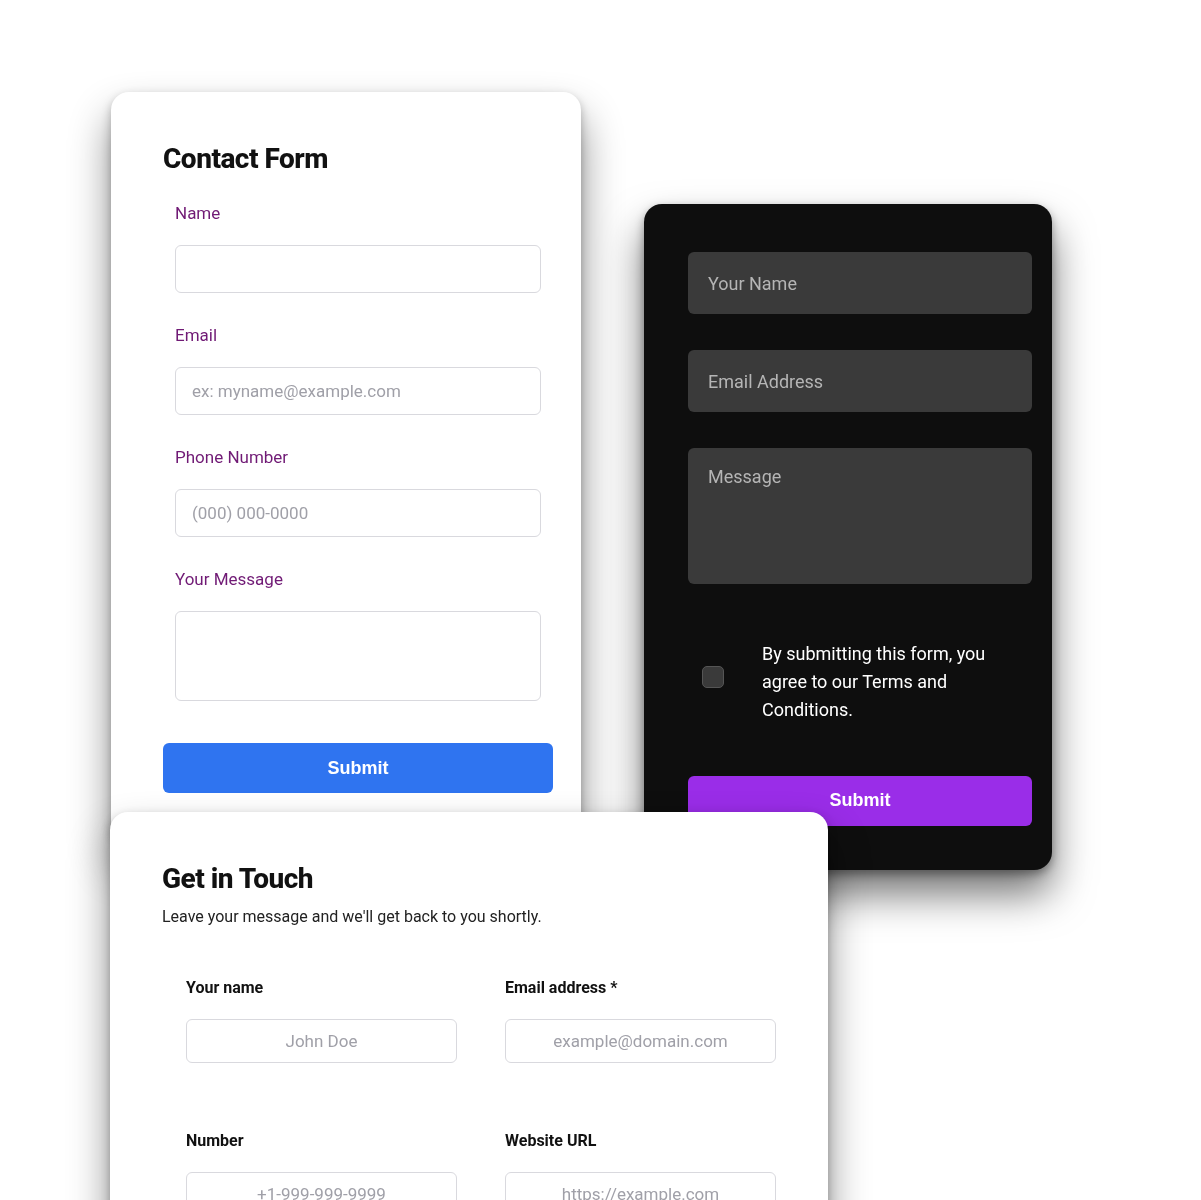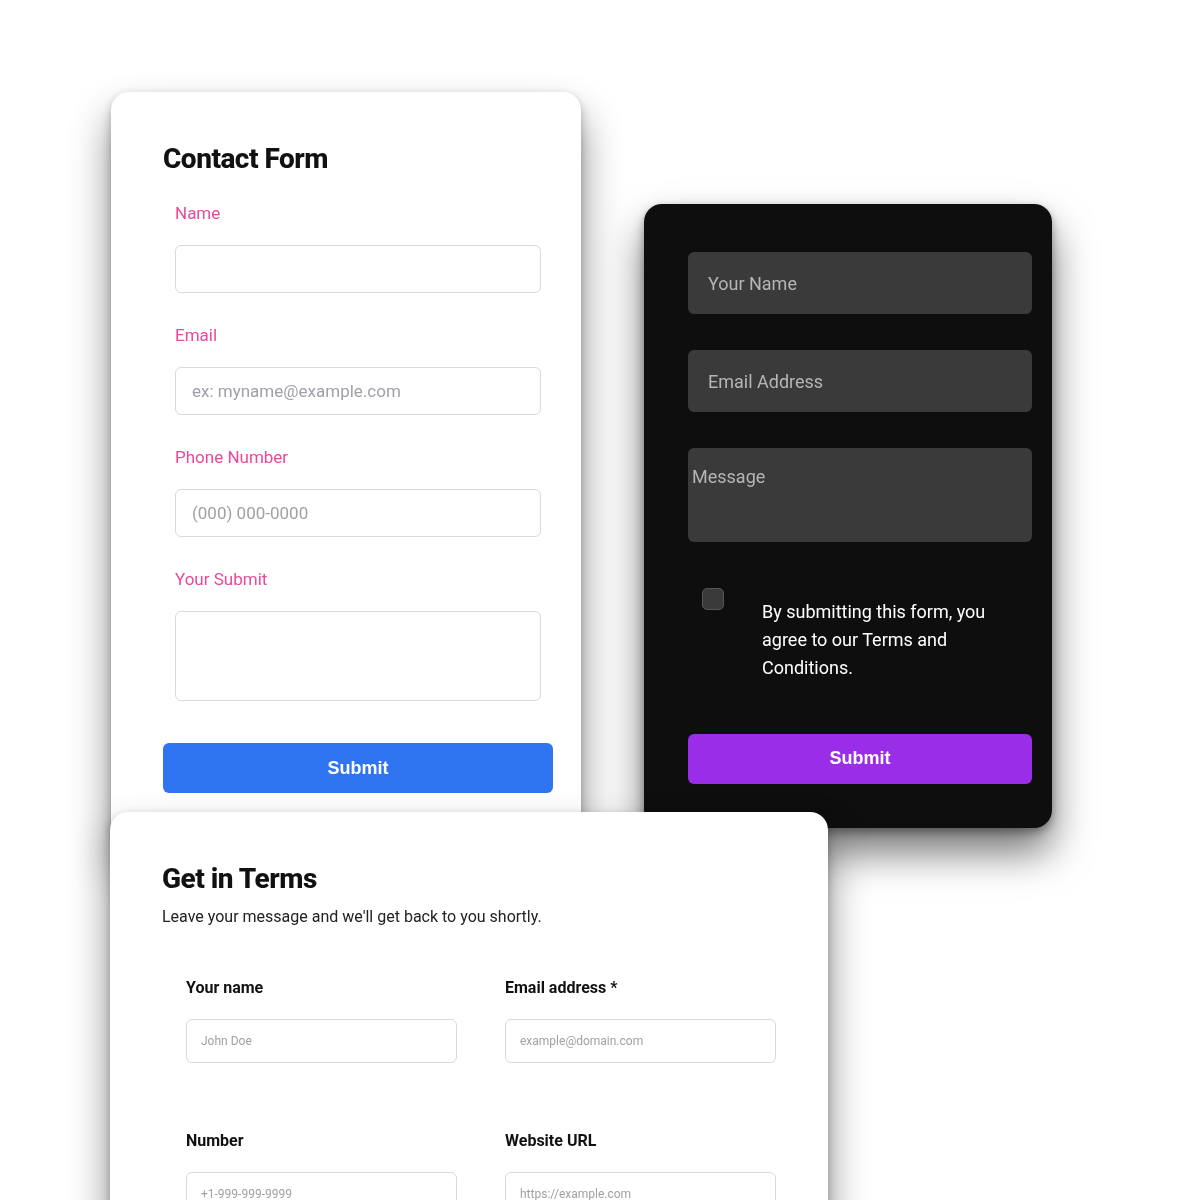--- a/index.html
+++ b/index.html
@@ -27,21 +27,21 @@
       font-size: 28px;
       font-weight: 800;
       color: #111;
       margin-bottom: 28px;
       letter-spacing: -0.5px;
     }
     .field1 { margin-bottom: 20px; }
     .field1 label {
       display: block;
       font-size: 17px;
-      color: #ec4899;
+      color: #701a75;
       margin-bottom: 10px;
       font-weight: 400;
     }
     .field1 input, .field1 textarea {
       width: 100%;
       height: 48px;
       border: 1px solid #d9d9de;
       border-radius: 6px;
       padding: 0 16px;
       font-size: 17px;
@@ -85,28 +85,28 @@
       border: none;
       border-radius: 6px;
       padding: 0 20px;
       font-size: 18px;
       color: #fff;
       font-family: inherit;
     }
     .dark-input { height: 62px; margin-bottom: 24px; }
     .dark-input::placeholder, .dark-textarea::placeholder { color: #b5b5b5; }
     .dark-textarea {
-      height: 94px;
-      padding: 18px 4px;
+      height: 136px;
+      padding: 18px 20px;
       margin-bottom: 28px;
       resize: none;
     }
     .consent-row {
       display: flex;
-      align-items: flex-start;
+      align-items: center;
       gap: 14px;
       margin-bottom: 28px;
       padding: 0 2px;
     }
     .dark-check {
       flex-shrink: 0;
       width: 22px;
       height: 22px;
       border-radius: 5px;
       background: #3a3a3a;
@@ -167,24 +167,25 @@
       font-weight: 700;
       color: #111;
       margin-bottom: 10px;
     }
     .col3 input {
       width: 100%;
       height: 44px;
       border: 1px solid #d9d9de;
       border-radius: 6px;
       padding: 0 14px;
-      font-size: 12px;
+      font-size: 17px;
       color: #111;
       background: #fff;
       font-family: inherit;
+      text-align: center;
     }
     .col3 input::placeholder { color: #a0a0a8; }
   </style>
 </head>
 <body>
 
 <div class="card1">
   <h2>Contact Form</h2>
 
   <div class="field1">
@@ -196,42 +197,42 @@
     <label>Email</label>
     <input type="text" placeholder="ex: myname@example.com" style="">
   </div>
 
   <div class="field1">
     <label>Phone Number</label>
     <input type="text" placeholder="(000) 000-0000" style="">
   </div>
 
   <div class="field1">
-    <label>Your Submit</label>
+    <label>Your Message</label>
     <textarea style=""></textarea>
   </div>
 
   <button class="btn1">Submit</button>
 </div>
 
 <div class="card2">
   <input type="text" class="dark-input" placeholder="Your Name" style="">
   <input type="text" class="dark-input" placeholder="Email Address" style="">
   <textarea class="dark-textarea" placeholder="Message" style=""></textarea>
 
   <div class="consent-row">
     <div class="dark-check"></div>
     <div class="consent-text">By submitting this form, you agree to our Terms and Conditions.</div>
   </div>
 
   <button class="btn2">Submit</button>
 </div>
 
 <div class="card3">
-  <h2>Get in Terms</h2>
+  <h2>Get in Touch</h2>
   <div class="sub">Leave your message and we'll get back to you shortly.</div>
 
   <div class="row3">
     <div class="col3">
       <label>Your name</label>
       <input type="text" placeholder="John Doe" style="">
     </div>
     <div class="col3">
       <label>Email address *</label>
       <input type="text" placeholder="example@domain.com" style="">

